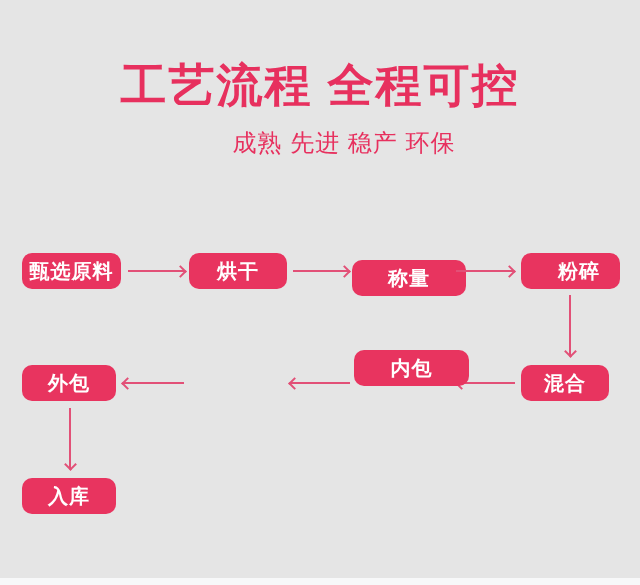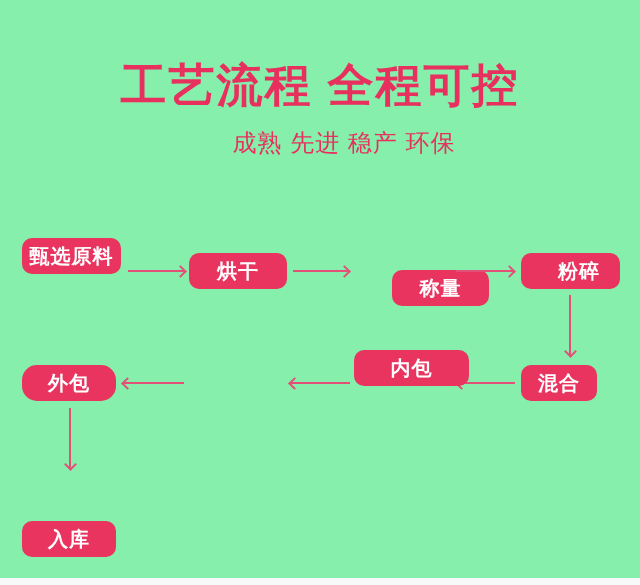--- a/index.html
+++ b/index.html
@@ -9,21 +9,21 @@
     --footer-strip: #F7F8F9;
   }
   * { box-sizing: border-box; }
   html, body { margin: 0; padding: 0; background: #ffffff; }
   body { font-family: "Liberation Sans", "DejaVu Sans", sans-serif; }
 
   .page {
     position: relative;
     width: 640px;
     height: 585px;
-    background: #86efac;
+    background: #e5e5e5;
     overflow: hidden;
   }
 
   .title {
     position: absolute;
     top: 60px;
     left: 0;
     width: 100%;
     text-align: center;
     font-size: 46px;
@@ -55,31 +55,31 @@
     line-height: 36px;
     border-radius: 10px;
     background: var(--node-bg);
     color: #ffffff;
     font-size: 20px;
     font-weight: 700;
     text-align: center;
     letter-spacing: 1px;
   }
   
-  .n0 { left: 22px;  top: 238px; width: 99px; text-align: center; }
+  .n0 { left: 22px;  top: 253px; width: 99px; text-align: center; }
   .n1 { left: 189px; top: 253px; width: 98px; }
-  .n2 { left: 352px; top: 270px; width: 97px; margin-left: 40px; }
+  .n2 { left: 352px; top: 260px; width: 114px; }
   .n3 { left: 521px; top: 253px; width: 99px; padding-left: 17px; }
   
-  .n7 { left: 22px;  top: 365px; width: 94px; border-radius: 15px; }
+  .n7 { left: 22px;  top: 365px; width: 94px; }
   .n6 { left: 188px; top: 365px; width: 96px; }
   .n5 { left: 354px; top: 350px; width: 115px; }
-  .n4 { left: 521px; top: 365px; width: 76px; }
+  .n4 { left: 521px; top: 365px; width: 88px; }
   
-  .n8 { left: 22px;  top: 478px; width: 94px; margin-top: 43px; }
+  .n8 { left: 22px;  top: 478px; width: 94px; }
 
   
   .arrow { position: absolute; background: var(--arrow); }
   .arrow-h { height: 2px; }
   .arrow-v { width: 2px; }
   .arrow::after {
     content: "";
     position: absolute;
     width: 7px;
     height: 7px;

